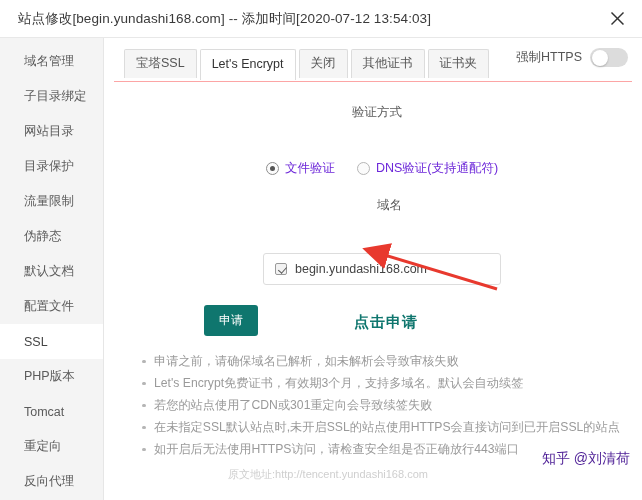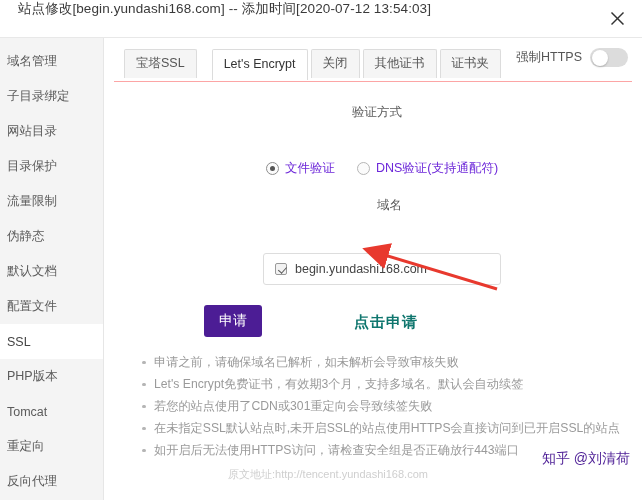--- a/index.html
+++ b/index.html
@@ -18,20 +18,21 @@
   }
 
   
   .titlebar {
     position: relative;
     height: 38px;
     flex: 0 0 38px;
     background: #ffffff;
     border-bottom: 1px solid #e8e8e8;
     display: flex;
+    align-items: center;
     padding: 0 12px 0 18px;
   }
   .titlebar-text {
     font-size: 13.5px;
     color: #3a3a3a;
     letter-spacing: 0.1px;
     white-space: nowrap;
     overflow: hidden;
   }
   .close-btn {
@@ -58,21 +59,21 @@
     flex: 0 0 104px;
     background: #f4f4f4;
     border-right: 1px solid #e6e6e6;
     padding-top: 6px;
     overflow: hidden;
   }
   .side-item {
     height: 35px;
     display: flex;
     align-items: center;
-    padding-left: 7px;
+    padding-left: 24px;
     font-size: 12.5px;
     color: #5b5b5b;
     cursor: pointer;
     white-space: nowrap;
   }
   .side-item.active {
     background: #ffffff;
     color: #444;
   }
 
@@ -111,21 +112,20 @@
     white-space: nowrap;
   }
   .tab.active {
     background: #fff;
     color: #333;
     height: 31px;
     line-height: 29px;
     border-color: #dcdcdc;
     top: 1px;
     z-index: 2;
-    margin-left: 12px;
   }
   .tab.active:after {
     content: "";
     position: absolute;
     left: 0; right: 0; bottom: -1px;
     height: 2px;
     background: #fff;
   }
   .https-wrap {
     margin-left: auto;
@@ -210,23 +210,23 @@
     width: 3.5px; height: 7px;
     border: solid #555;
     border-width: 0 1.6px 1.6px 0;
     transform: rotate(42deg);
   }
   .domain-text { font-size: 12.5px; color: #444; }
 
   .apply-row { padding-left: 72px; margin-bottom: 6px; }
   .apply-btn {
     display: inline-block;
-    background: #4c1d95;
+    background: #0f766e;
     color: #fff;
-    font-size: 14px;
+    font-size: 12px;
     border: none;
     border-radius: 3px;
     padding: 7px 15px;
     cursor: pointer;
     font-family: inherit;
   }
 
   
   .annot {
     position: absolute;

